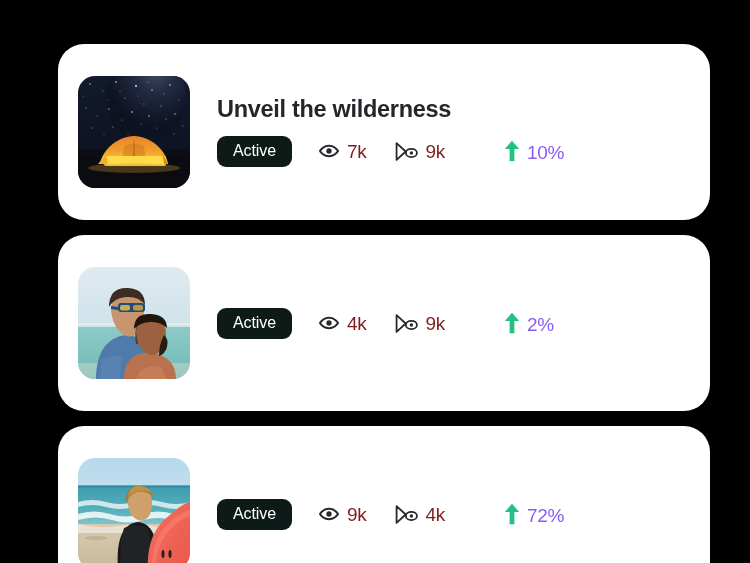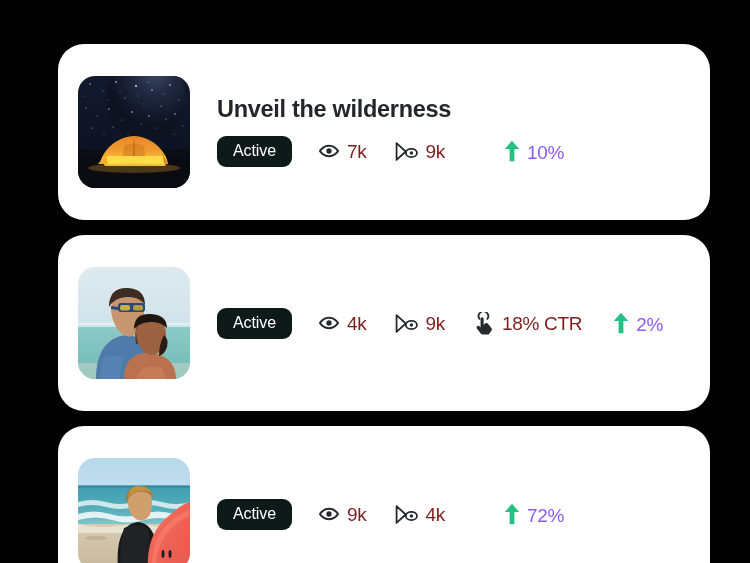--- a/index.html
+++ b/index.html
@@ -303,29 +303,20 @@
               <svg width="25" height="23" viewBox="0 0 28 24">
                 <path fill="none" stroke="#26292d" stroke-width="2" stroke-linejoin="round" d="M4 2.6 L4 21.4 L14.2 12 Z"></path>
                 <ellipse cx="20.6" cy="13.6" rx="6.2" ry="4.6" fill="none" stroke="#26292d" stroke-width="2"></ellipse>
                 <circle cx="20.6" cy="13.6" r="1.9" fill="#26292d"></circle>
               </svg>
             </span>
             <span>9k</span>
           </span>
           <span class="gap-3"></span>
 
-          <span class="stat">
-            <span class="ico">
-              <svg width="22" height="23" viewBox="0 0 22 24">
-                <path fill="none" stroke="#26292d" stroke-width="1.9" stroke-linecap="round" d="M6.3 7.2a5 5 0 1 1 8.2 0"></path>
-                <path fill="#26292d" d="M9 5.4c.9 0 1.6.8 1.6 1.7v6.3l1.7-1.3c1-.8 2.3-.6 3 .3l3.6 4.6c.5.6.5 1.4.1 2l-2.5 3.6c-.4.6-1 .9-1.7.9H9.4c-.6 0-1.2-.3-1.6-.8l-4.2-5.4c-.6-.8-.5-1.9.3-2.5.7-.6 1.7-.5 2.3.1l1.2 1.2V7.1c0-.9.7-1.7 1.6-1.7z"></path>
-              </svg>
-            </span>
-            <span>18% CTR</span>
-          </span>
           <span class="gap-4"></span>
 
           <span class="stat stat-trend">
             <span class="ico">
               <svg class="trend-arrow" width="16" height="22" viewBox="0 0 16 22">
                 <path d="M8 0.8 L15.2 9 L10.4 9 L10.4 21.2 L5.6 21.2 L5.6 9 L0.8 9 Z"></path>
               </svg>
             </span>
             <span>2%</span>
           </span>

